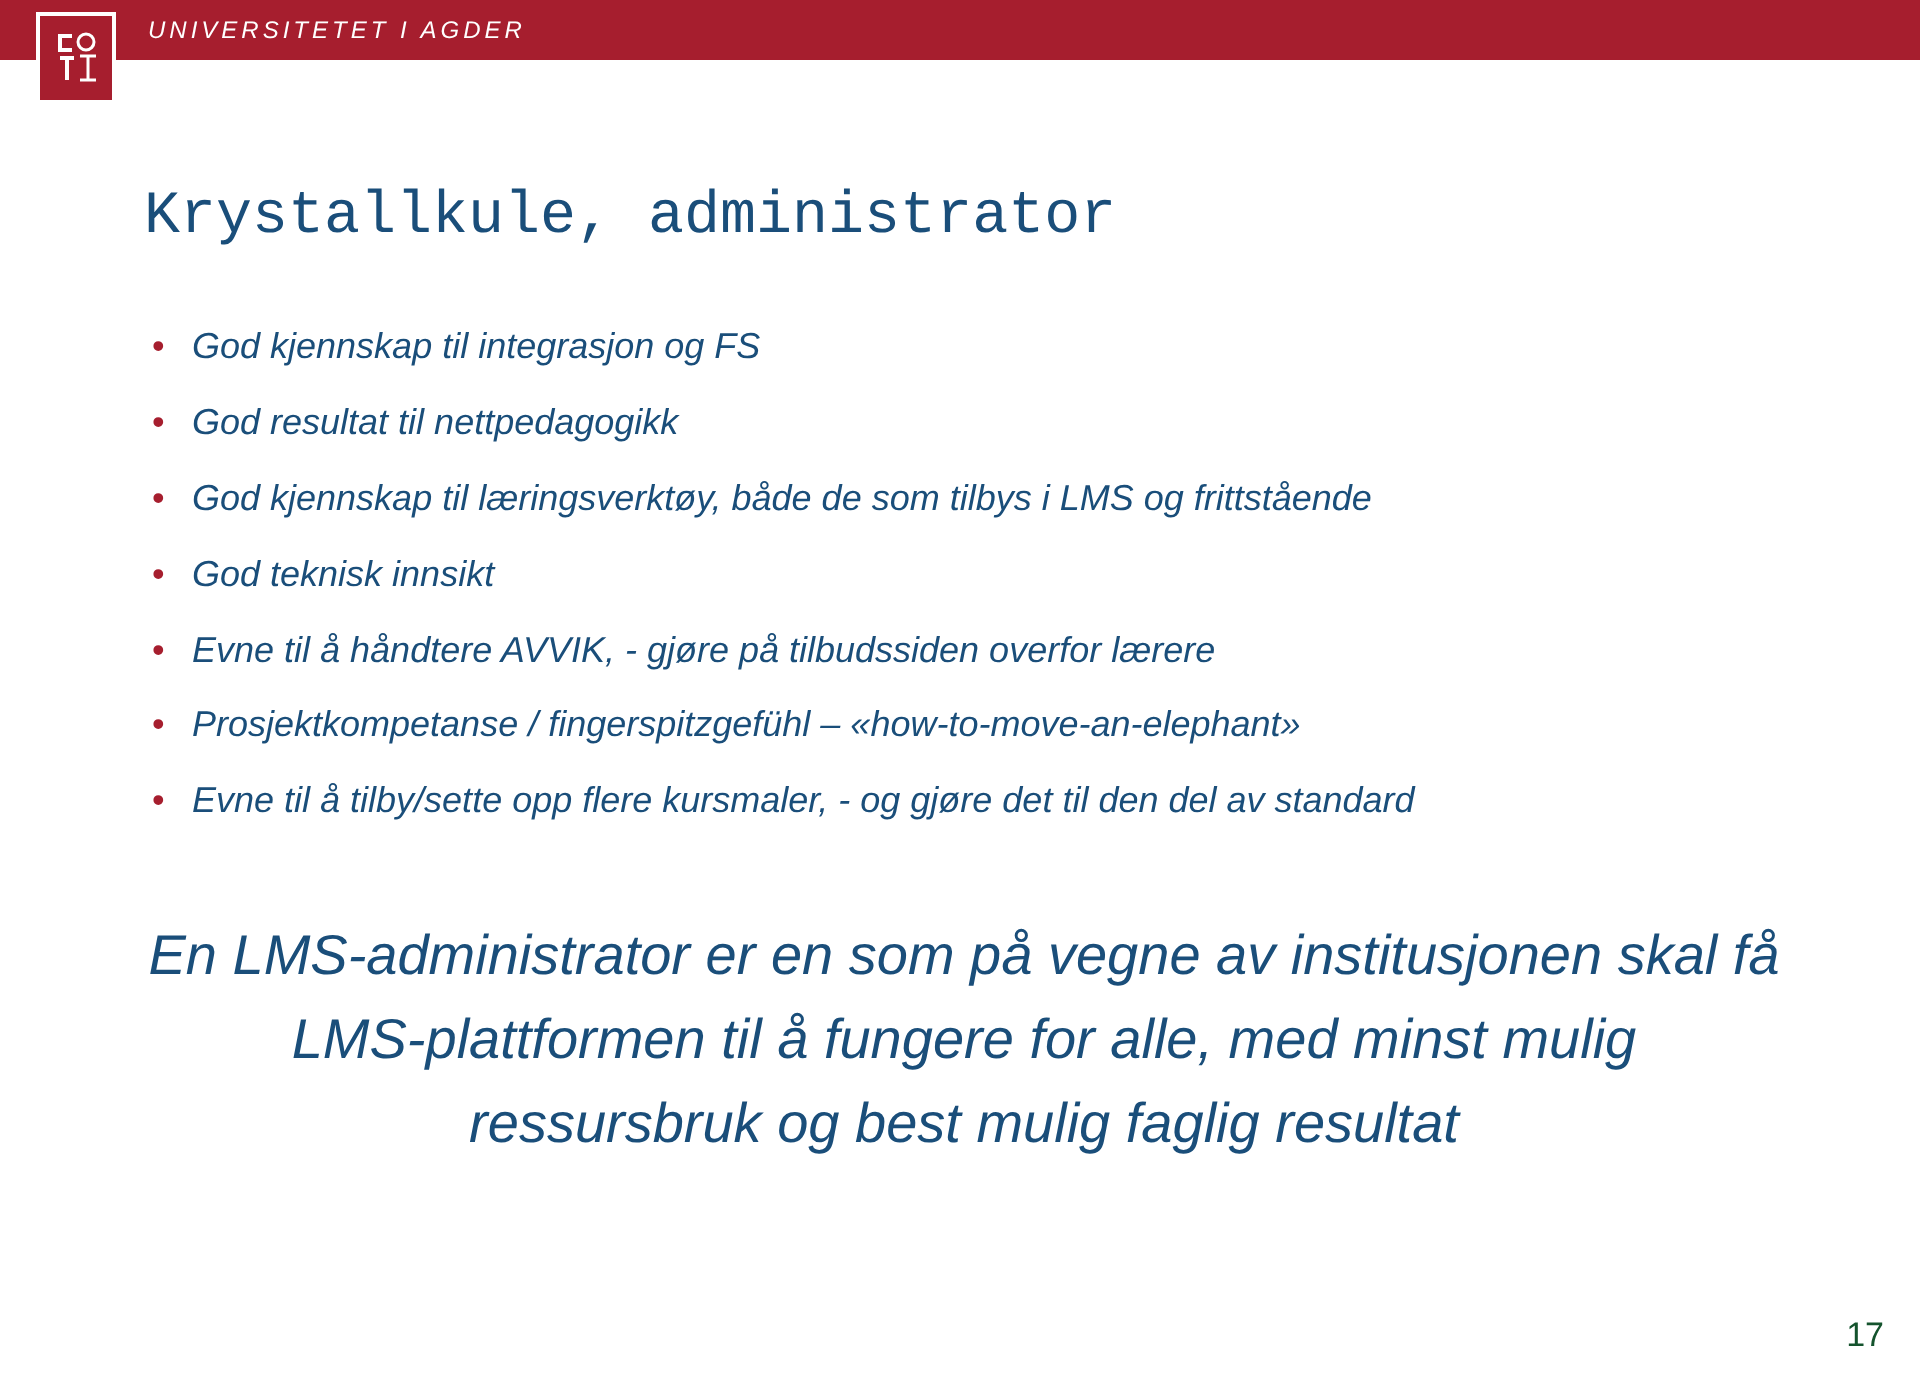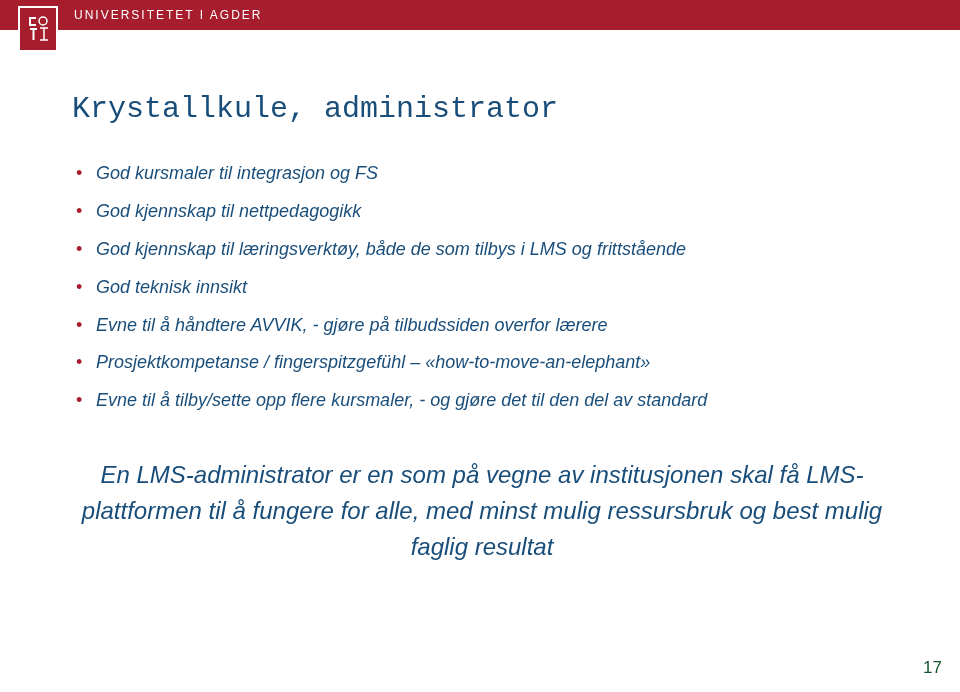--- a/index.html
+++ b/index.html
@@ -33,20 +33,21 @@
     align-items: center;
     justify-content: center;
   }
   .logo-box svg { display: block; }
   .header-text {
     color: #fff;
     font-size: 12px;
     letter-spacing: 2px;
     margin-left: 56px;
     font-weight: 400;
+    font-style: italic;
   }
   .content {
     position: absolute;
     top: 92px;
     left: 72px;
     width: 820px;
   }
   .title {
     color: #1a4e7a;
     font-size: 30px;
@@ -73,21 +74,21 @@
     position: absolute;
     left: 0;
     top: 0;
     color: #a61e2e;
     font-size: 18px;
     font-style: normal;
   }
   .summary {
     margin-top: 42px;
     color: #1a4e7a;
-    font-size: 24px;
+    font-size: 28px;
     font-style: italic;
     text-align: center;
     line-height: 1.5;
     width: 820px;
   }
   .page-num {
     position: absolute;
     bottom: 14px;
     right: 18px;
     color: #14532d;
@@ -107,22 +108,22 @@
       <path d="M5 14 h7 v2 h-2.5 v10 h-2 v-10 h-2.5 z" fill="#fff"></path>
     </svg>
   </div>
   <div class="header-text">UNIVERSITETET I AGDER</div>
 </div>
 
 <div class="content">
   <h1 class="title">Krystallkule, administrator</h1>
 
   <ul class="bullets">
-    <li>God kursmaler til integrasjon og FS</li>
-    <li>God kjennskap til nettpedagogikk</li>
+    <li>God kjennskap til integrasjon og FS</li>
+    <li>God resultat til nettpedagogikk</li>
     <li>God kjennskap til læringsverktøy, både de som tilbys i LMS og frittstående</li>
     <li>God teknisk innsikt</li>
     <li>Evne til å håndtere AVVIK, - gjøre på tilbudssiden overfor lærere</li>
     <li>Prosjektkompetanse / fingerspitzgefühl – «how-to-move-an-elephant»</li>
     <li>Evne til å tilby/sette opp flere kursmaler, - og gjøre det til den del av standard</li>
   </ul>
 
   <div class="summary">En LMS-administrator er en som på vegne av institusjonen skal få LMS-plattformen til å fungere for alle, med minst mulig ressursbruk og best mulig faglig resultat</div>
 </div>
 

